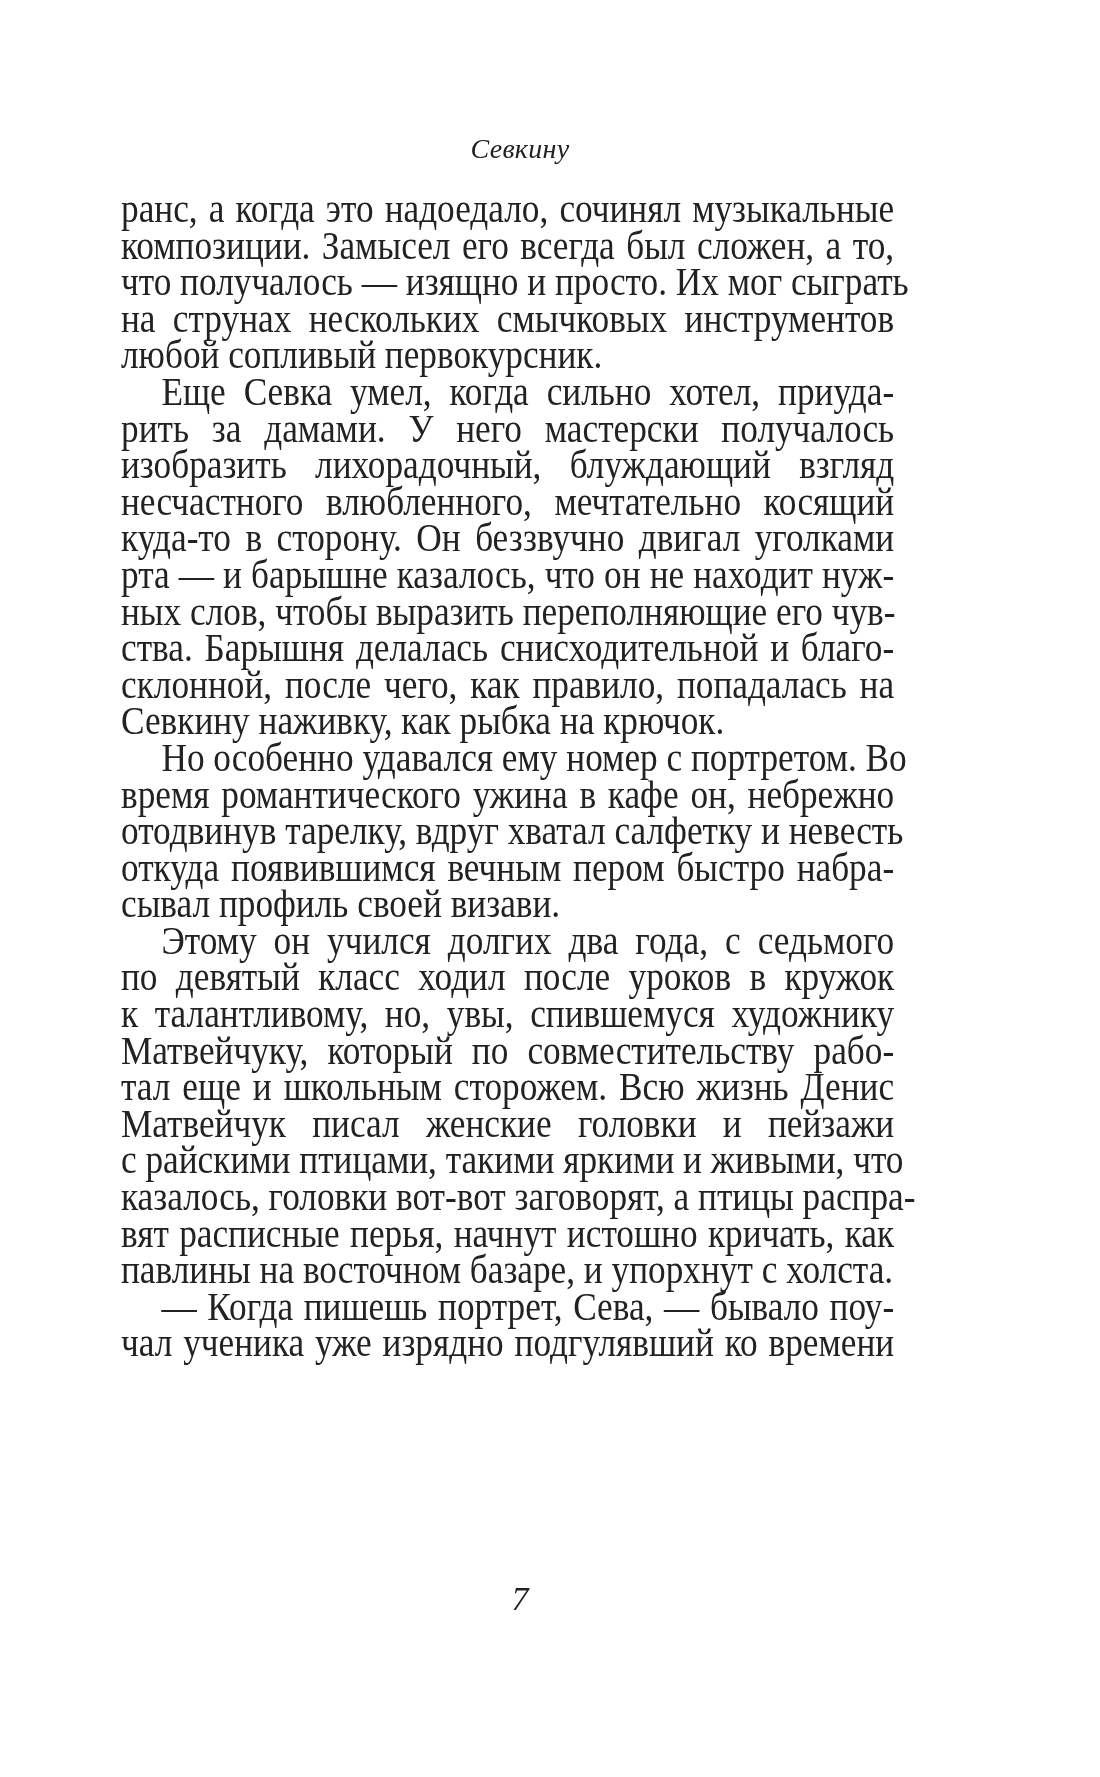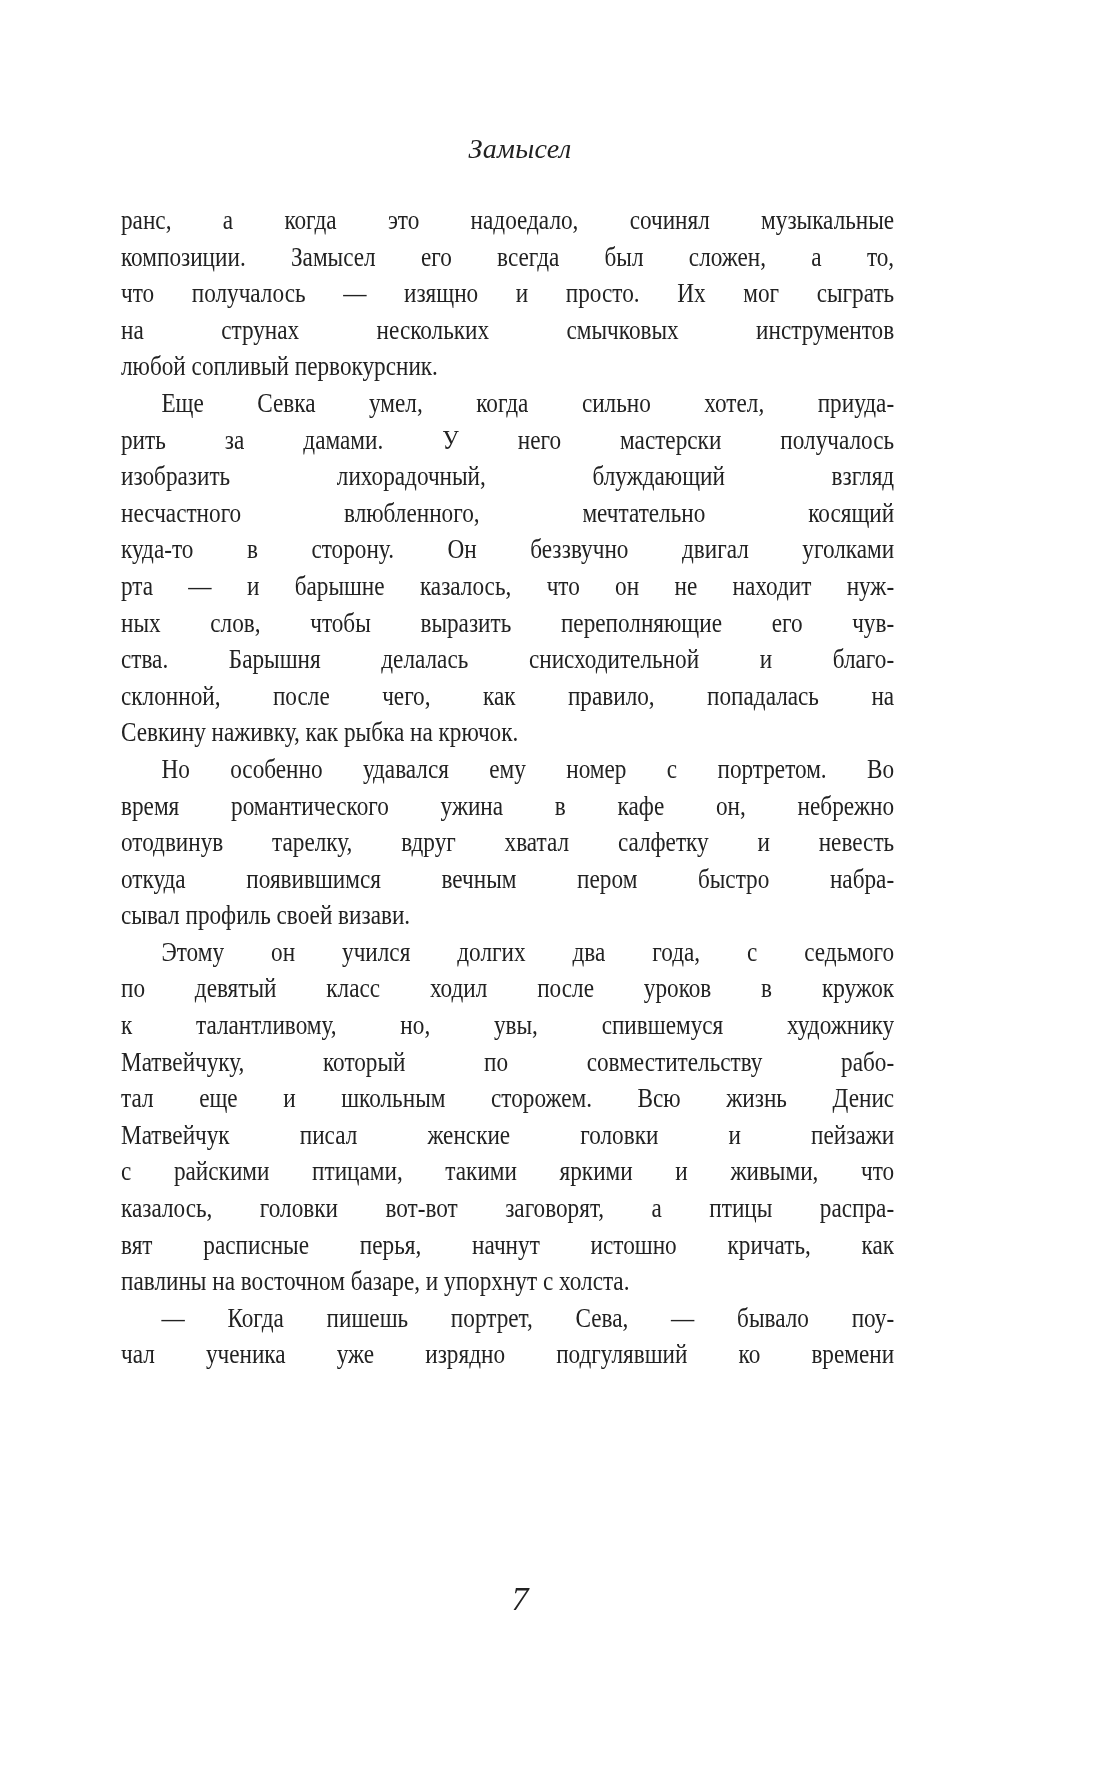--- a/index.html
+++ b/index.html
@@ -21,24 +21,24 @@
       left: 0;
       width: 1040px;
       text-align: center;
       font-style: italic;
       font-size: 28px;
       letter-spacing: 0.3px;
       color: #222;
     }
     .text-block {
       position: absolute;
-      top: 202px;
+      top: 190px;
       left: 121px;
       width: 773px;
-      font-size: 27px;
+      font-size: 41px;
       line-height: 36.6px;
     }
     .line {
       display: block;
       white-space: nowrap;
       text-align: justify;
       text-align-last: justify;
       height: 36.6px;
       overflow: visible;
       transform: scaleX(0.86);
@@ -59,21 +59,21 @@
       width: 1040px;
       text-align: center;
       font-style: italic;
       font-size: 34px;
       color: #222;
     }
   </style>
 </head>
 <body>
 
-<div class="running-head">Замысел</div>
+<div class="running-head">Севкину</div>
 
 <div class="text-block">
   <span class="line">ранс, а когда это надоедало, сочинял музыкальные</span>
   <span class="line">композиции. Замысел его всегда был сложен, а то,</span>
   <span class="line">что получалось — изящно и просто. Их мог сыграть</span>
   <span class="line">на струнах нескольких смычковых инструментов</span>
   <span class="line last">любой сопливый первокурсник.</span>
   <span class="line indent">Еще Севка умел, когда сильно хотел, приуда-</span>
   <span class="line">рить за дамами. У него мастерски получалось</span>
   <span class="line">изобразить лихорадочный, блуждающий взгляд</span>

